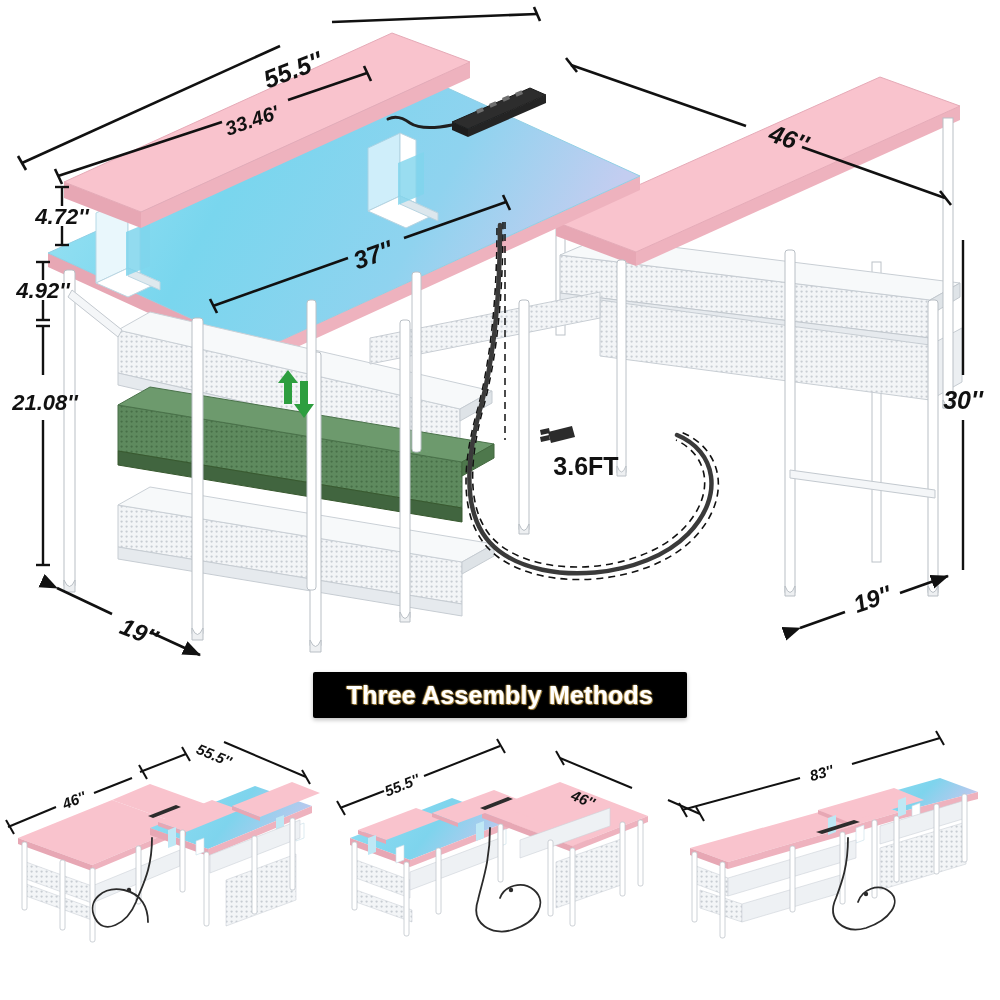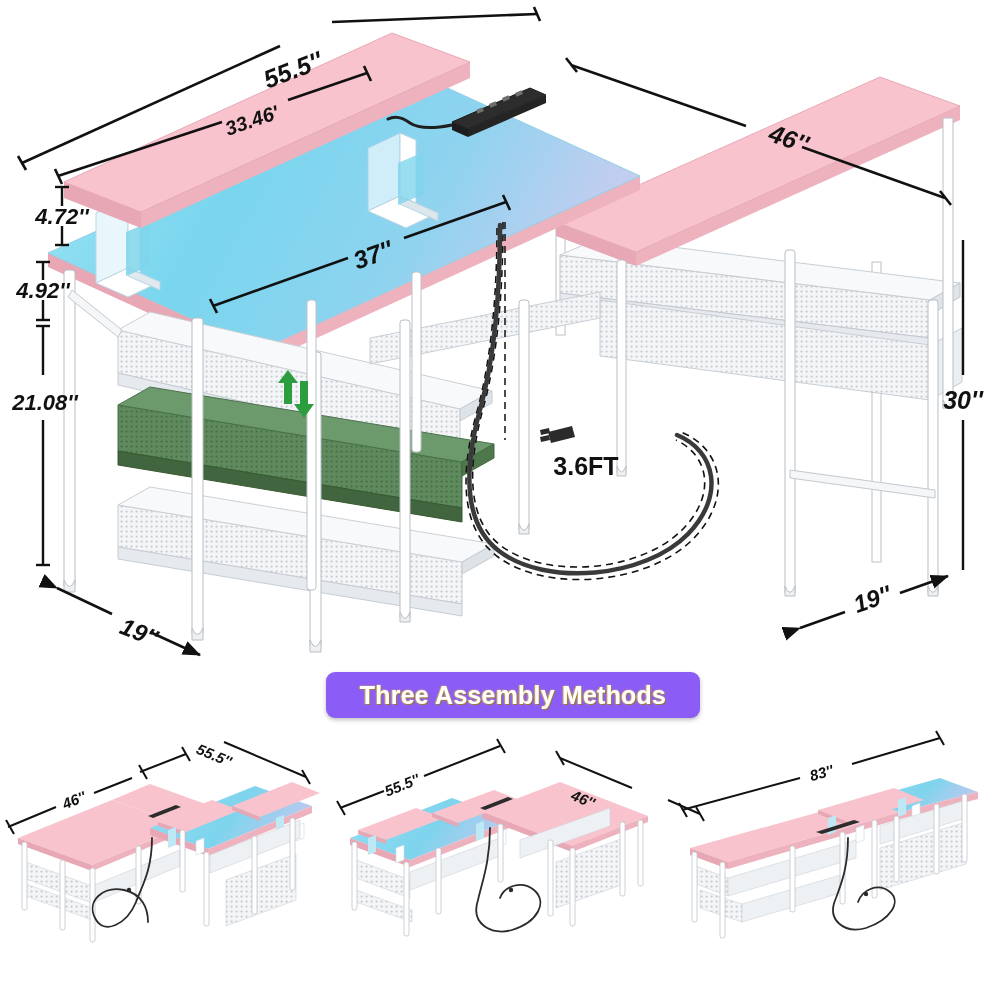--- a/index.html
+++ b/index.html
@@ -18,24 +18,24 @@
     font-family:"Liberation Sans", sans-serif;
     font-weight:bold;
     fill:#111111;
     font-style:italic;
   }
   .dimtext.upright{font-style:normal;}
 
   
   #banner{
     position:absolute;
-    left:326px;top:672px;
+    left:313px;top:672px;
     width:374px;height:46px;
-    background:#8b5cf6;
-    border-radius:9px;
+    background:#000000;
+    border-radius:2px;
     box-shadow:0 2px 4px rgba(0,0,0,.25);
     display:flex;align-items:center;justify-content:center;
   }
   #banner .btxt{
     color:#ffffff;
     font-size:25px;
     font-weight:bold;
     letter-spacing:.2px;
     text-shadow:
       0 0 2px #d7b46a,

